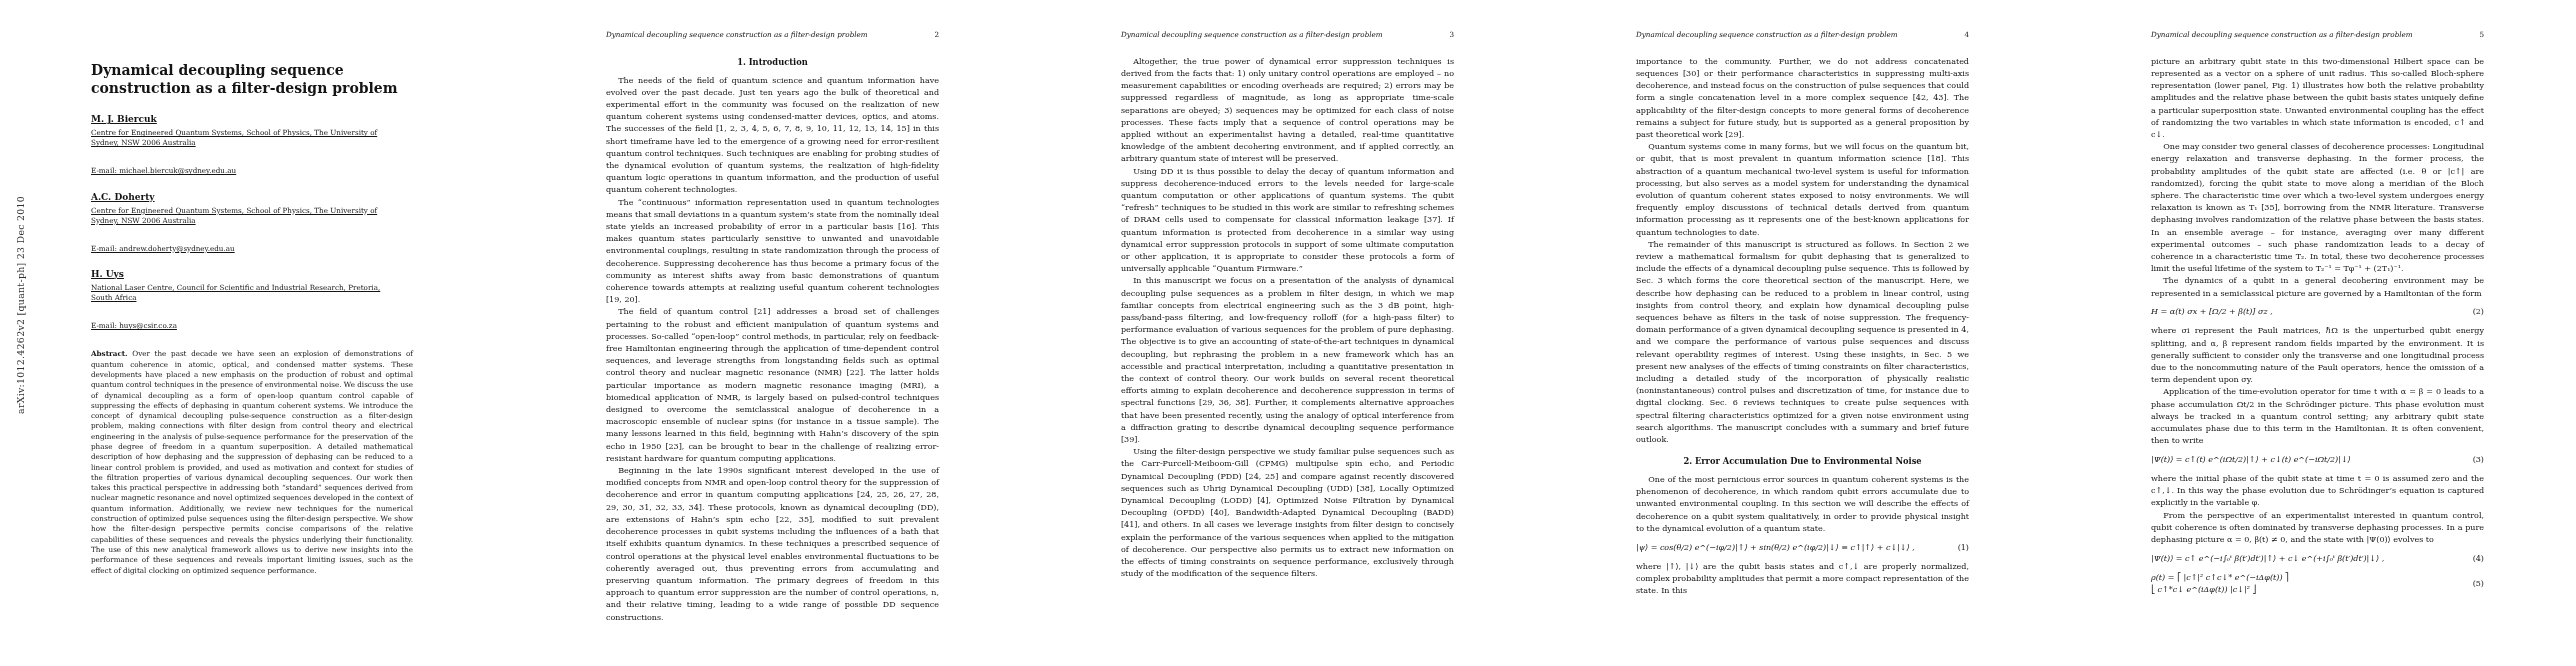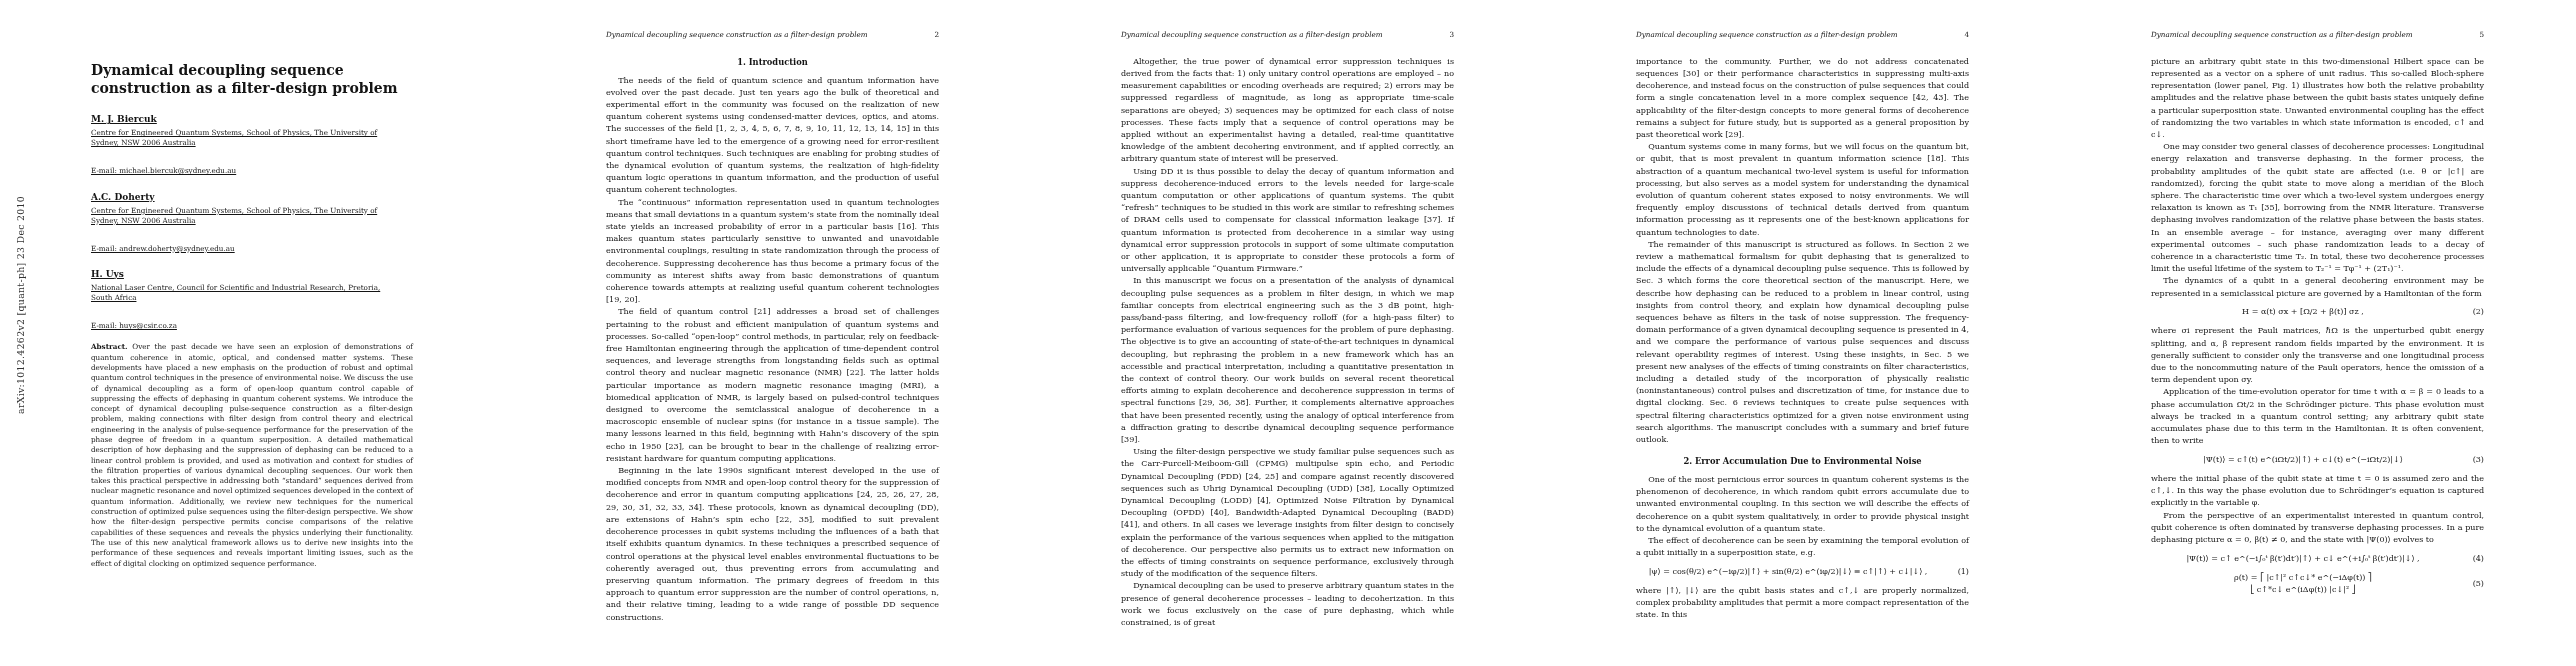--- a/index.html
+++ b/index.html
@@ -18,35 +18,35 @@
     transform:rotate(-90deg); transform-origin:0 0;
     font-size:9.4px; letter-spacing:0.3px; color:#333; white-space:nowrap;
   }
 
   
   .paper-title { margin-top:49px; font-size:14px; font-weight:bold; line-height:18.3px; width:322px; }
   .author-block { margin-top:16.7px;text-decoration:underline; }
   .author-name { font-size:9px; font-weight:bold; }
   .affiliation { font-size:7.2px; line-height:10px; margin-top:3.9px; width:311px; }
   .email-line { font-size:7.2px; margin-top:18px; }
-  .abstract { margin-top:12px; font-size:7.2px; line-height:10.3px; text-align:justify; width:322px; }
+  .abstract { margin-top:19px; font-size:7.2px; line-height:10.3px; text-align:justify; width:322px; }
   .abstract-label { font-weight:bold; }
 
   
   .running-header { display:flex; justify-content:space-between; align-items:baseline; margin-top:18px; margin-bottom:16.7px; font-size:7.2px; }
   .running-title { font-style:italic; }
   .page-number { font-style:normal; }
 
   
   .content { font-size:8px; line-height:12.2px; text-align:justify; }
   .content .para { text-indent:12.2px; }
   .content .para.flush { text-indent:0; }
   .content .heading { font-weight:bold; font-size:8.3px; margin:9px 0 6.7px 0; text-align:center; text-indent:0; }
   .equation { display:flex; align-items:center; margin:6.7px 0; }
-  .eq-body { flex:1; text-align:center; white-space:pre-line; }
+  .eq-body { flex:1; text-align:left; font-style:italic; white-space:pre-line; }
   .eq-num { width:29px; text-align:right; font-style:normal; }
 </style>
 </head>
 <body>
 
 <div class="spread">
 
   <div class="page">
     <div class="arxiv-stamp">arXiv:1012.4262v2  [quant-ph]  23 Dec 2010</div>
     <div class="page-inner">
@@ -94,38 +94,36 @@
     <div class="page-inner">
       <div class="running-header">
         <span class="running-title">Dynamical decoupling sequence construction as a filter-design problem</span>
         <span class="page-number">3</span>
       </div>
       <div class="content">
           <div class="para">Altogether, the true power of dynamical error suppression techniques is derived from the facts that: 1) only unitary control operations are employed – no measurement capabilities or encoding overheads are required; 2) errors may be suppressed regardless of magnitude, as long as appropriate time-scale separations are obeyed; 3) sequences may be optimized for each class of noise processes. These facts imply that a sequence of control operations may be applied without an experimentalist having a detailed, real-time quantitative knowledge of the ambient decohering environment, and if applied correctly, an arbitrary quantum state of interest will be preserved.</div>
           <div class="para">Using DD it is thus possible to delay the decay of quantum information and suppress decoherence-induced errors to the levels needed for large-scale quantum computation or other applications of quantum systems. The qubit “refresh” techniques to be studied in this work are similar to refreshing schemes of DRAM cells used to compensate for classical information leakage [37]. If quantum information is protected from decoherence in a similar way using dynamical error suppression protocols in support of some ultimate computation or other application, it is appropriate to consider these protocols a form of universally applicable “Quantum Firmware.”</div>
           <div class="para">In this manuscript we focus on a presentation of the analysis of dynamical decoupling pulse sequences as a problem in filter design, in which we map familiar concepts from electrical engineering such as the 3 dB point, high-pass/band-pass filtering, and low-frequency rolloff (for a high-pass filter) to performance evaluation of various sequences for the problem of pure dephasing. The objective is to give an accounting of state-of-the-art techniques in dynamical decoupling, but rephrasing the problem in a new framework which has an accessible and practical interpretation, including a quantitative presentation in the context of control theory. Our work builds on several recent theoretical efforts aiming to explain decoherence and decoherence suppression in terms of spectral functions [29, 36, 38]. Further, it complements alternative approaches that have been presented recently, using the analogy of optical interference from a diffraction grating to describe dynamical decoupling sequence performance [39].</div>
           <div class="para">Using the filter-design perspective we study familiar pulse sequences such as the Carr-Purcell-Meiboom-Gill (CPMG) multipulse spin echo, and Periodic Dynamical Decoupling (PDD) [24, 25] and compare against recently discovered sequences such as Uhrig Dynamical Decoupling (UDD) [38], Locally Optimized Dynamical Decoupling (LODD) [4], Optimized Noise Filtration by Dynamical Decoupling (OFDD) [40], Bandwidth-Adapted Dynamical Decoupling (BADD) [41], and others. In all cases we leverage insights from filter design to concisely explain the performance of the various sequences when applied to the mitigation of decoherence. Our perspective also permits us to extract new information on the effects of timing constraints on sequence performance, exclusively through study of the modification of the sequence filters.</div>
-          <div class="para">Dynamical decoupling can be used to preserve arbitrary quantum states in the presence of general decoherence processes – leading to decoherization. In this work we focus exclusively on the case of pure dephasing, which while constrained, is of great</div>
         </div>
     </div>
   </div>
 
   <div class="page">
     <div class="page-inner">
       <div class="running-header">
         <span class="running-title">Dynamical decoupling sequence construction as a filter-design problem</span>
         <span class="page-number">4</span>
       </div>
       <div class="content">
           <div class="para flush">importance to the community. Further, we do not address concatenated sequences [30] or their performance characteristics in suppressing multi-axis decoherence, and instead focus on the construction of pulse sequences that could form a single concatenation level in a more complex sequence [42, 43]. The applicability of the filter-design concepts to more general forms of decoherence remains a subject for future study, but is supported as a general proposition by past theoretical work [29].</div>
           <div class="para">Quantum systems come in many forms, but we will focus on the quantum bit, or qubit, that is most prevalent in quantum information science [18]. This abstraction of a quantum mechanical two-level system is useful for information processing, but also serves as a model system for understanding the dynamical evolution of quantum coherent states exposed to noisy environments. We will frequently employ discussions of technical details derived from quantum information processing as it represents one of the best-known applications for quantum technologies to date.</div>
           <div class="para">The remainder of this manuscript is structured as follows. In Section 2 we review a mathematical formalism for qubit dephasing that is generalized to include the effects of a dynamical decoupling pulse sequence. This is followed by Sec. 3 which forms the core theoretical section of the manuscript. Here, we describe how dephasing can be reduced to a problem in linear control, using insights from control theory, and explain how dynamical decoupling pulse sequences behave as filters in the task of noise suppression. The frequency-domain performance of a given dynamical decoupling sequence is presented in 4, and we compare the performance of various pulse sequences and discuss relevant operability regimes of interest. Using these insights, in Sec. 5 we present new analyses of the effects of timing constraints on filter characteristics, including a detailed study of the incorporation of physically realistic (noninstantaneous) control pulses and discretization of time, for instance due to digital clocking. Sec. 6 reviews techniques to create pulse sequences with spectral filtering characteristics optimized for a given noise environment using search algorithms. The manuscript concludes with a summary and brief future outlook.</div>
           <div class="heading">2. Error Accumulation Due to Environmental Noise</div>
           <div class="para">One of the most pernicious error sources in quantum coherent systems is the phenomenon of decoherence, in which random qubit errors accumulate due to unwanted environmental coupling. In this section we will describe the effects of decoherence on a qubit system qualitatively, in order to provide physical insight to the dynamical evolution of a quantum state.</div>
-          <div class="para">The effect of decoherence can be seen by examining the temporal evolution of a qubit initially in a superposition state, e.g.</div>
           <div class="equation">
             <span class="eq-body">|ψ⟩ = cos(θ/2) e^(−iφ/2)|↑⟩ + sin(θ/2) e^(iφ/2)|↓⟩ ≡ c↑|↑⟩ + c↓|↓⟩ ,</span>
             <span class="eq-num">(1)</span>
           </div>
           <div class="para flush">where |↑⟩, |↓⟩ are the qubit basis states and c↑,↓ are properly normalized, complex probability amplitudes that permit a more compact representation of the state. In this</div>
         </div>
     </div>
   </div>
 
   <div class="page">

